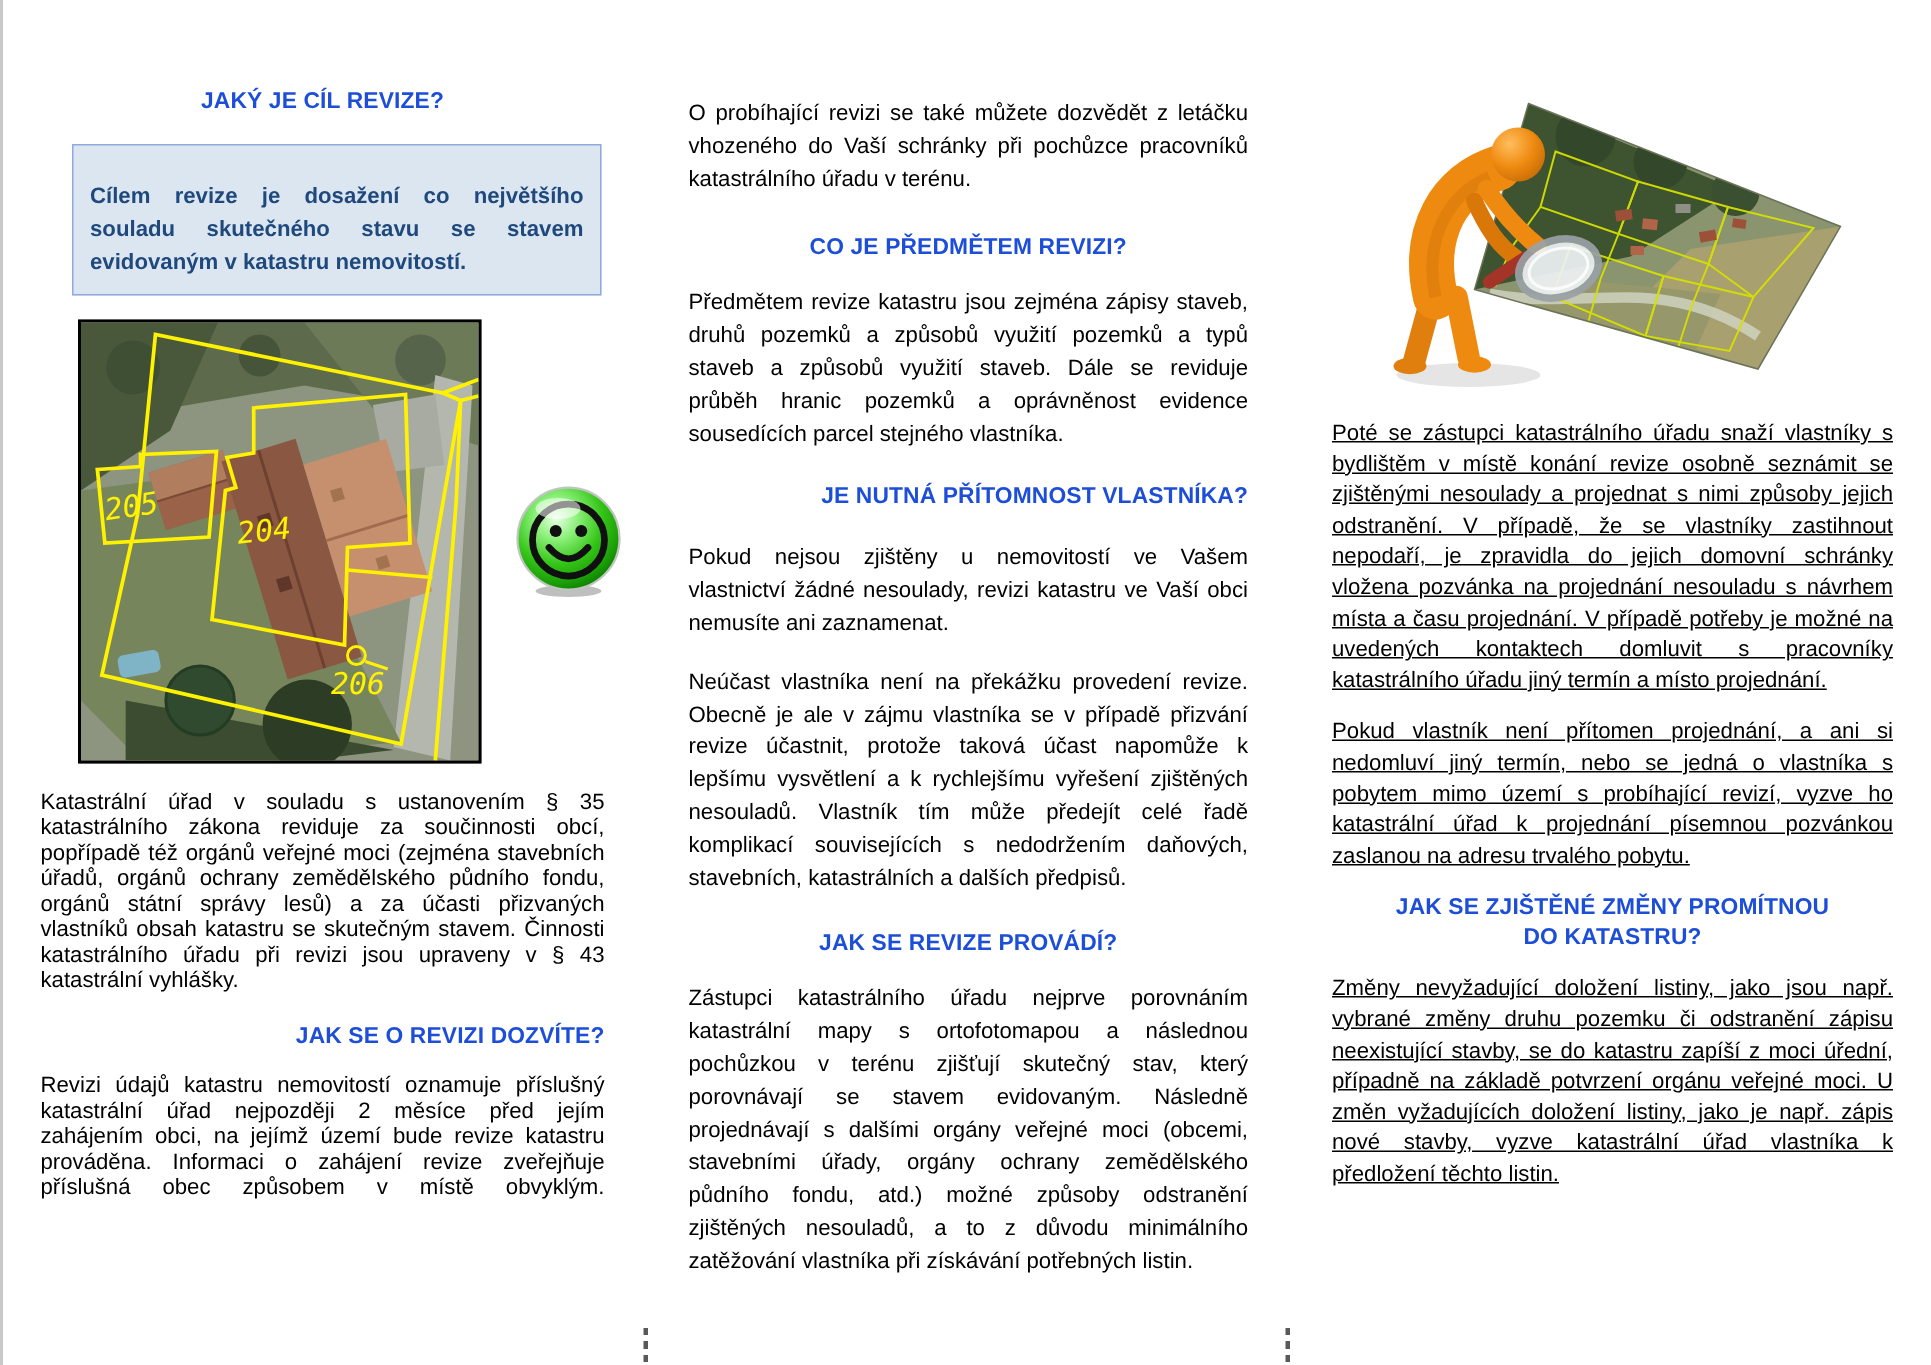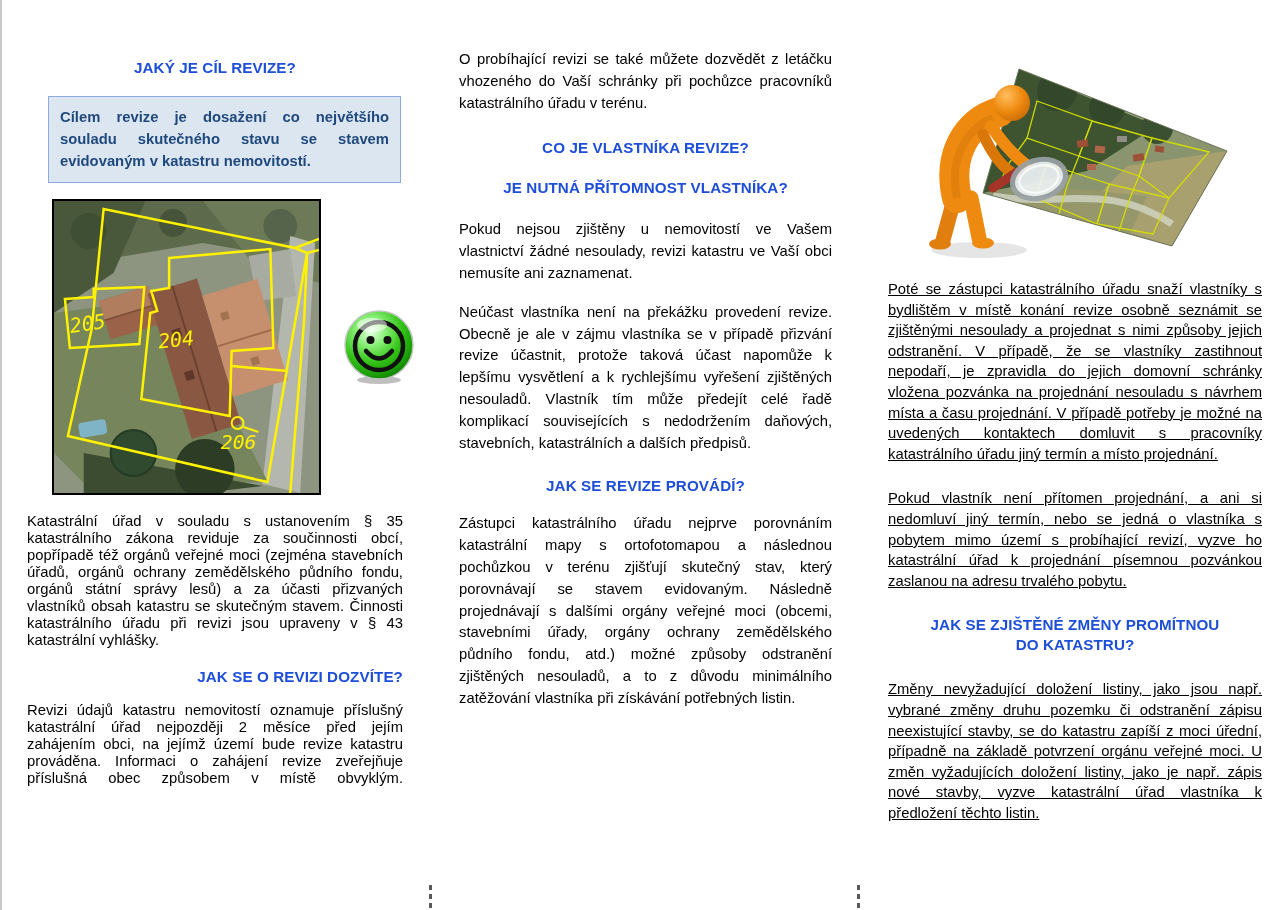--- a/index.html
+++ b/index.html
@@ -9,47 +9,47 @@
     font-family:"Liberation Sans", sans-serif;
     color:#000;
     position:relative;
     overflow:hidden;
   }
   .page { position:absolute; inset:0; display:flex; }
   .edge-line { position:absolute; left:0; top:0; width:2px; height:100%; background:#c9c9c9; }
 
   .col { width:429px; height:910px; }
   .col1 { padding:58px 26px 0 27px; }
-  .col2 { padding:49px 26px 0 30px; }
+  .col2 { padding:66px 26px 0 30px; }
   .col3 { padding:46px 25px 0 30px; }
 
   .h-red {
     color:#1d4ed8; font-weight:bold; font-size:15.2px;
     text-align:center; line-height:20px; letter-spacing:0.1px;
   }
   p.body { font-size:14.8px; text-align:justify; color:#000; }
   .p1 { line-height:17px; }
   .p2 { line-height:21.8px; }
   .p3 { line-height:20.6px;text-decoration:underline; }
   .justify-last { text-align-last:justify; }
 
-  .mt8  { margin-top:8px; }  .mt14 { margin-top:24px; }
+  .mt8  { margin-top:8px; }  .mt14 { margin-top:14px; }
   .mt15 { margin-top:15px; } .mt16 { margin-top:16px; }
   .mt17 { margin-top:17px; } .mt18 { margin-top:18px;text-align:right; }
-  .mt20 { margin-top:20px; } .mt21 { margin-top:21px; }
+  .mt20 { margin-top:20px;text-align:right; } .mt21 { margin-top:21px; }
   .mt22 { margin-top:22px; } .mt24 { margin-top:24px; }
 
   .goal-box {
     background:#DCE6F1;
     border:1px solid #8FAADC;
     color:#1F497D;
     font-weight:bold;
     font-size:14.8px; line-height:22px;
     text-align:justify;
-    padding:9px 11px 10px 11px;
+    padding:23px 11px 10px 11px;
     margin-left:21px; margin-right:2px;
   }
 
   .photo-row { display:flex; align-items:center; }
   .aerial-wrap {
     width:269px; height:296px;
     border:2px solid #000;
     margin-left:25px;
     background:#8d9480;
     flex:none;
@@ -161,21 +161,22 @@
     <p class="body p1 mt18">Katastrální úřad v souladu s ustanovením § 35 katastrálního zákona reviduje za součinnosti obcí, popřípadě též orgánů veřejné moci (zejména stavebních úřadů, orgánů ochrany zemědělského půdního fondu, orgánů státní správy lesů) a za účasti přizvaných vlastníků obsah katastru se skutečným stavem. Činnosti katastrálního úřadu při revizi jsou upraveny v § 43 katastrální vyhlášky.</p>
 
     <div class="h-red mt18">JAK SE O REVIZI DOZVÍTE?</div>
 
     <p class="body p1 justify-last mt15">Revizi údajů katastru nemovitostí oznamuje příslušný katastrální úřad nejpozději 2 měsíce před jejím zahájením obci, na jejímž území bude revize katastru prováděna. Informaci o zahájení revize zveřejňuje příslušná obec způsobem v místě obvyklým.</p>
   </div>
 
   <div class="col col2">
     <p class="body p2">O probíhající revizi se také můžete dozvědět z letáčku vhozeného do Vaší schránky při pochůzce pracovníků katastrálního úřadu v terénu.</p>
 
-    <div class="h-red mt24">CO JE VLASTNÍKA REVIZE?</div>
+    <div class="h-red mt24">CO JE PŘEDMĚTEM REVIZI?</div>
+    <p class="body p2 mt17">Předmětem revize katastru jsou zejména zápisy staveb, druhů pozemků a způsobů využití pozemků a typů staveb a způsobů využití staveb. Dále se reviduje průběh hranic pozemků a oprávněnost evidence sousedících parcel stejného vlastníka.</p>
 
     <div class="h-red mt20">JE NUTNÁ PŘÍTOMNOST VLASTNÍKA?</div>
     <p class="body p2 mt21">Pokud nejsou zjištěny u nemovitostí ve Vašem vlastnictví žádné nesoulady, revizi katastru ve Vaší obci nemusíte ani zaznamenat.</p>
     <p class="body p2 mt17">Neúčast vlastníka není na překážku provedení revize. Obecně je ale v zájmu vlastníka se v případě přizvání revize účastnit, protože taková účast napomůže k lepšímu vysvětlení a k rychlejšímu vyřešení zjištěných nesouladů. Vlastník tím může předejít celé řadě komplikací souvisejících s nedodržením daňových, stavebních, katastrálních a dalších předpisů.</p>
 
     <div class="h-red mt22">JAK SE REVIZE PROVÁDÍ?</div>
     <p class="body p2 mt17">Zástupci katastrálního úřadu nejprve porovnáním katastrální mapy s ortofotomapou a následnou pochůzkou v terénu zjišťují skutečný stav, který porovnávají se stavem evidovaným. Následně projednávají s dalšími orgány veřejné moci (obcemi, stavebními úřady, orgány ochrany zemědělského půdního fondu, atd.) možné způsoby odstranění zjištěných nesouladů, a to z důvodu minimálního zatěžování vlastníka při získávání potřebných listin.</p>
   </div>
 
   <div class="col col3">

